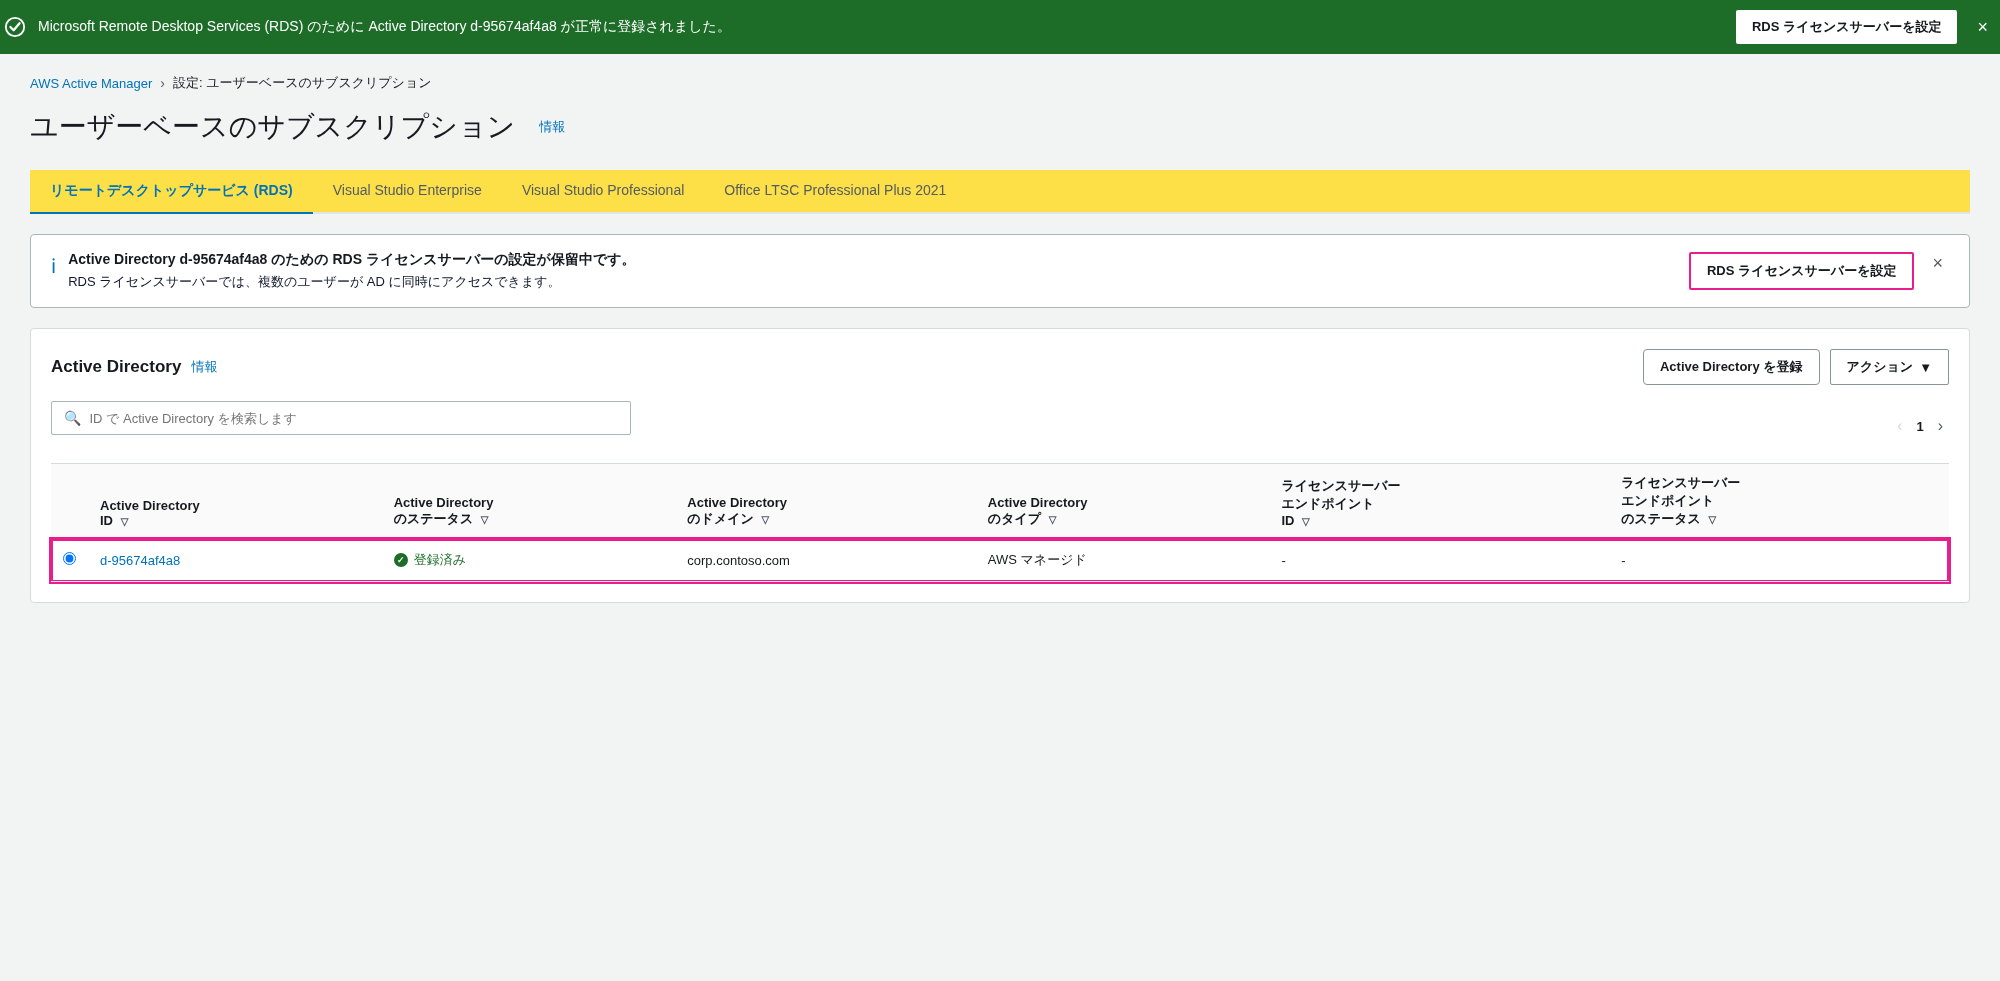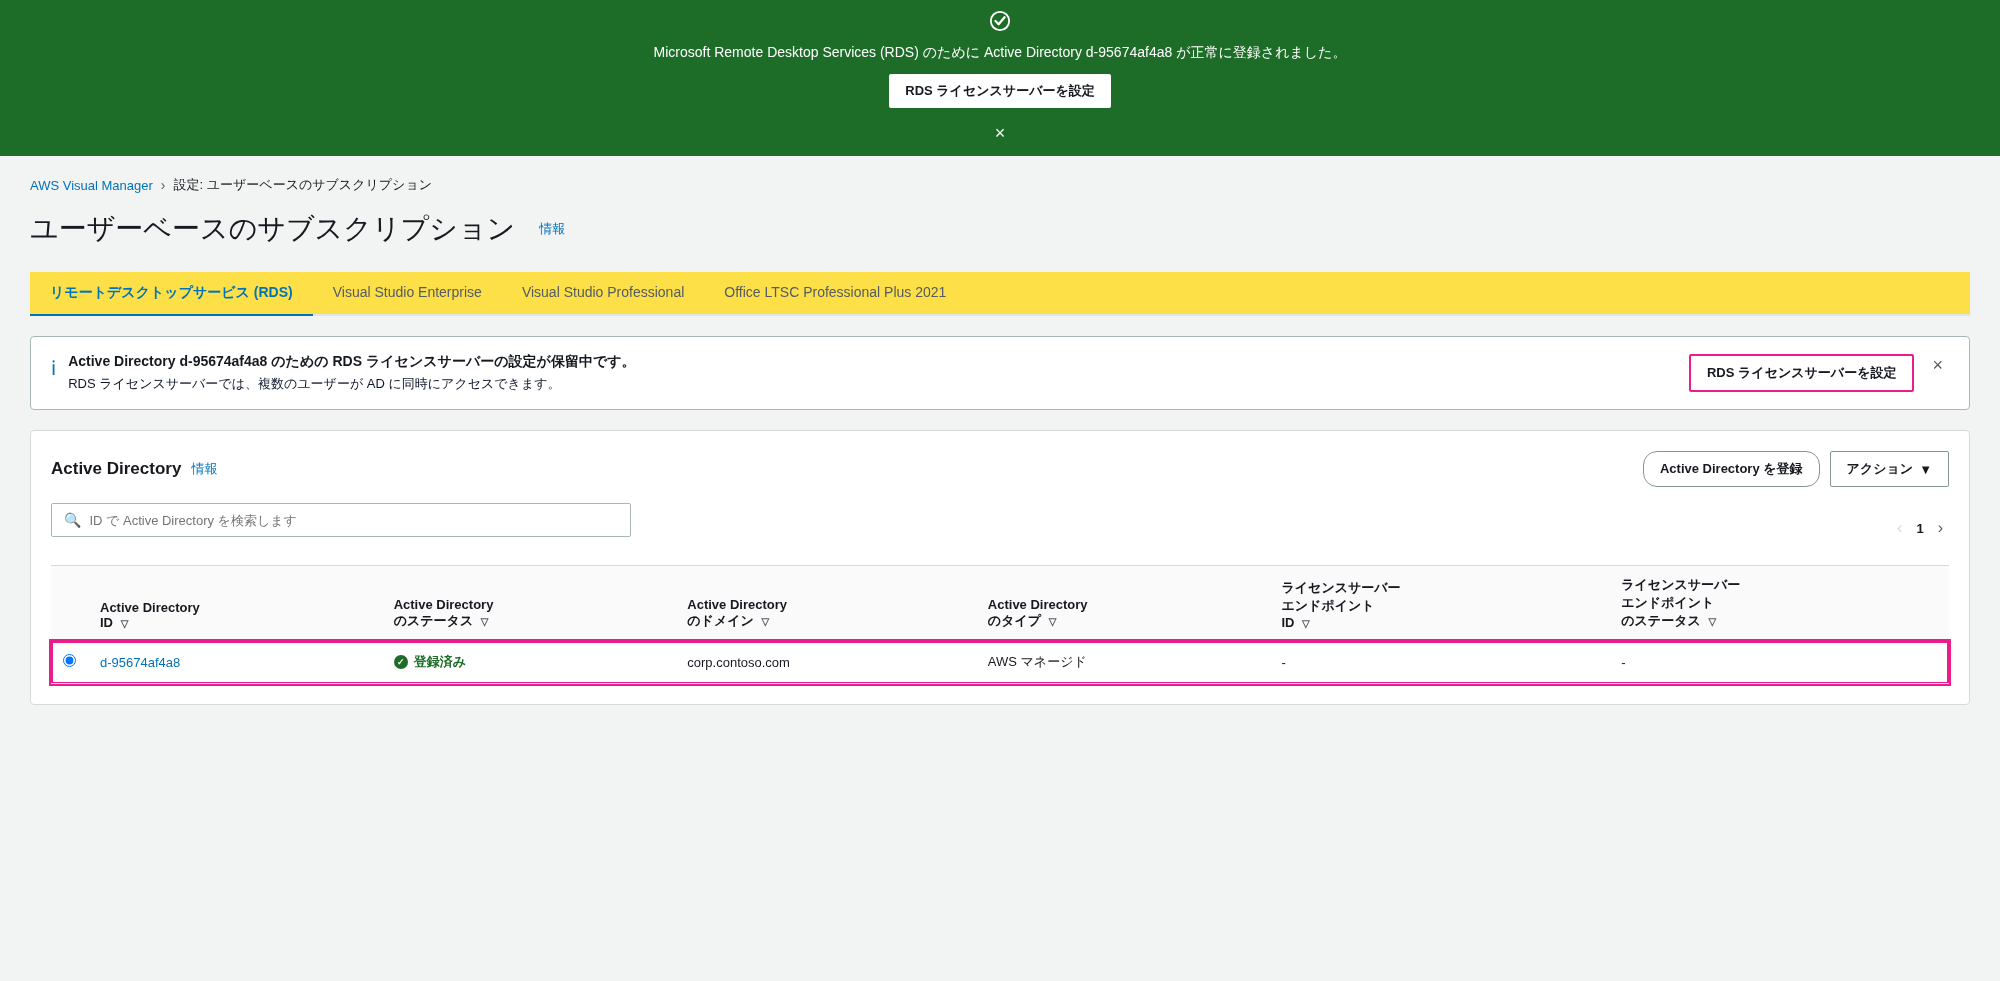--- a/index.html
+++ b/index.html
@@ -12,21 +12,20 @@
 
     
     .top-banner {
       background: #1d6d28;
       color: white;
       display: flex;
       align-items: center;
       padding: 10px 4px;
       gap: 12px;
       min-height: 50px;
-      flex-direction: column;
     }
     .top-banner .check-icon {
       width: 22px;
       height: 22px;
       flex-shrink: 0;
     }
     .top-banner .banner-text {
       flex: 1;
       font-size: 14px;
       font-weight: 400;
@@ -205,21 +204,21 @@
       align-items: center;
     }
     .btn-primary {
       background: white;
       border: 1px solid #879596;
       color: #16191f;
       padding: 8px 16px;
       font-size: 13px;
       font-weight: 600;
       cursor: pointer;
-      border-radius: 14px;
+      border-radius: 4px;
       margin-left: 8px;
     }
     .btn-action {
       background: white;
       border: 1px solid #879596;
       color: #16191f;
       padding: 8px 16px;
       font-size: 13px;
       font-weight: 600;
       cursor: pointer;
@@ -320,21 +319,21 @@
     .radio-cell {
       width: 30px;
       text-align: center;
     }
 
     .status-registered {
       display: flex;
       align-items: center;
       gap: 6px;
       color: #1d6d28;
-      font-weight: 700;
+      font-weight: 400;
     }
     .status-dot {
       width: 14px;
       height: 14px;
       border-radius: 50%;
       background: #1d6d28;
       display: flex;
       align-items: center;
       justify-content: center;
       flex-shrink: 0;
@@ -364,21 +363,21 @@
     <path d="M7 12l3.5 3.5L17 8" stroke="white" stroke-width="2.5" stroke-linecap="round" stroke-linejoin="round"></path>
   </svg>
   <span class="banner-text">Microsoft Remote Desktop Services (RDS) のために Active Directory d-95674af4a8 が正常に登録されました。</span>
   <button class="banner-button">RDS ライセンスサーバーを設定</button>
   <button class="close-btn">×</button>
 </div>
 
 <div class="main-content">
 
   <div class="breadcrumb">
-    <a href="#">AWS Visual Manager</a>
+    <a href="#">AWS Active Manager</a>
     <span class="separator">›</span>
     <span class="current">設定: ユーザーベースのサブスクリプション</span>
   </div>
 
   <div class="page-title">
     <h1>ユーザーベースのサブスクリプション</h1>
     <a href="#" class="info-link">情報</a>
   </div>
 
   <div class="tabs">

